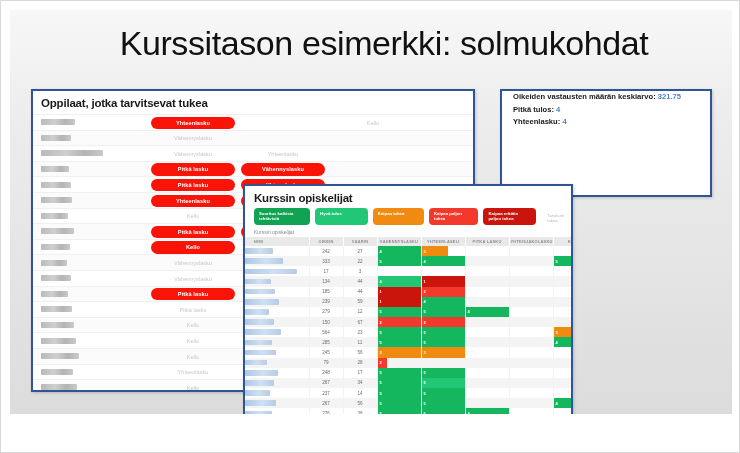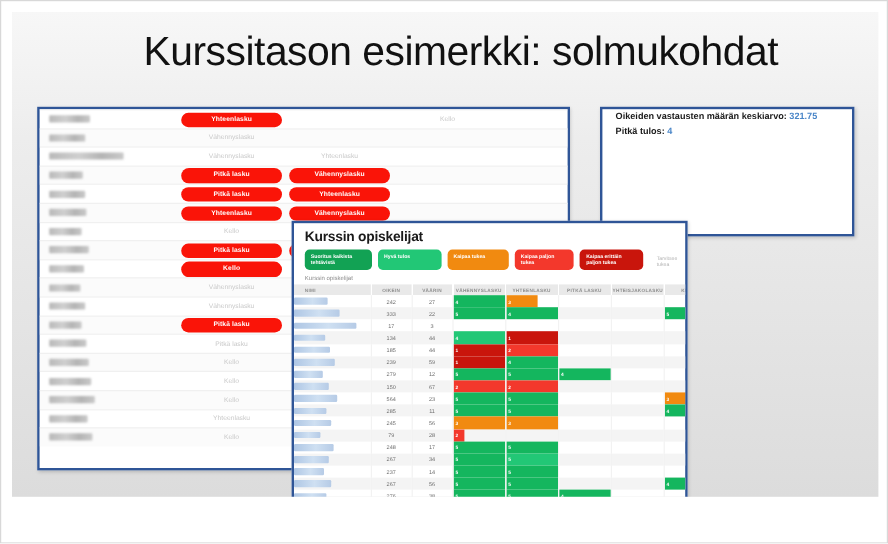--- a/index.html
+++ b/index.html
@@ -216,20 +216,21 @@
 </head>
 <body>
 
 <div id="page">
 
   <div id="slide">
 
     <div id="slide-title">Kurssitason esimerkki: solmukohdat</div>
 
     <div class="card" id="support-card">
+      <div id="support-title">Oppilaat, jotka tarvitsevat tukea</div>
       <div id="support-rows">
           <div class="support-row">
             <div class="name-blur" style="width: 34px;"></div>
             <div class="cellbox c1">
               <div class="pill">Yhteenlasku</div>
             </div>
             <div class="cellbox c3">
               <div class="ghost">Kello</div>
             </div>
           </div>
@@ -365,20 +366,21 @@
               <div class="ghost">Kello</div>
             </div>
           </div>
         </div>
     </div>
 
     <div class="card" id="avg-card">
       <div id="avg-lines">
           <div class="avg-line"><span>Oikeiden vastausten määrän keskiarvo: </span><span class="avg-num">321.75</span></div>
           <div class="avg-line"><span>Pitkä tulos: </span><span class="avg-num">4</span></div>
+          <div class="avg-line"><span>Yhteenlasku: </span><span class="avg-num">4</span></div>
         </div>
     </div>
 
     <div class="card" id="students-card">
       <div id="students-title">Kurssin opiskelijat</div>
       <div id="filter-bar">
           <div class="filter-btn fb-0" style="background: rgb(18, 162, 84);">Suoritus kaikista tehtävistä</div>
           <div class="filter-btn fb-1" style="background: rgb(34, 199, 118);">Hyvä tulos</div>
           <div class="filter-btn fb-2" style="background: rgb(241, 138, 16);">Kaipaa tukea</div>
           <div class="filter-btn fb-3" style="background: rgb(243, 56, 44);">Kaipaa paljon tukea</div>

